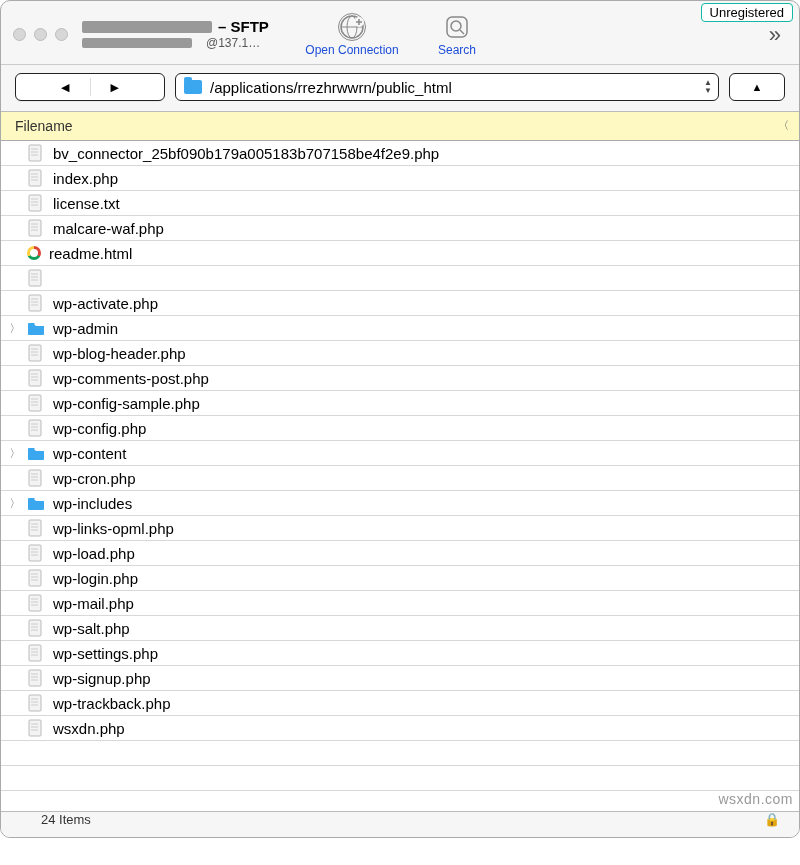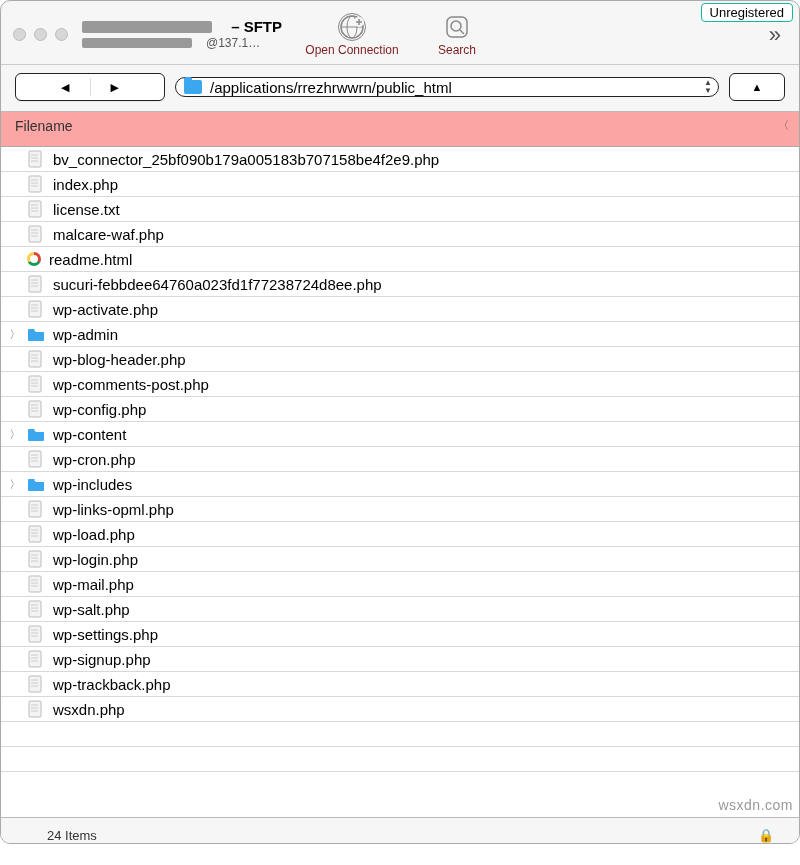--- a/index.html
+++ b/index.html
@@ -44,21 +44,20 @@
     flex: 0 0 auto;
     min-width: 200px;
     line-height: 1.2;
   }
   .titleinfo .line1 {
     display: flex;
     align-items: center;
     gap: 6px;
     font-weight: 600;
     font-size: 15px;
-    justify-content: space-between;
   }
   .titleinfo .redacted {
     background: #999;
     height: 12px;
     width: 130px;
     border-radius: 2px;
   }
   .titleinfo .line2 {
     display: flex;
     align-items: center;
@@ -67,21 +66,21 @@
     color: #555;
   }
   .titleinfo .line2 .redacted { width: 110px; height: 10px; }
   .toolbar-btn {
     display: flex;
     flex-direction: column;
     align-items: center;
     justify-content: center;
     gap: 2px;
     width: 120px;
-    color: #7f1d1d;
+    color: #1d4ed8;
     font-size: 12px;
   }
   .toolbar-btn .icon {
     width: 28px; height: 28px;
     display: flex; align-items: center; justify-content: center;
     border: 1.5px solid #888;
     border-radius: 50%;
     font-size: 14px;
     color: #666;
     position: relative;
@@ -122,24 +121,24 @@
     background: #fff;
     border: 1.2px solid #222;
     border-radius: 6px;
     font-size: 13px;
     box-shadow: 0 1px 0 rgba(0,0,0,0.05);
   }
   .navbtn .sep { width:1px; height:18px; background:#ddd; }
   .navbtn .arrow { font-size: 11px; }
   .pathfield {
     flex: 1;
-    height: 20px;
+    height: 28px;
     background: #fff;
     border: 1.2px solid #222;
-    border-radius: 11px;
+    border-radius: 6px;
     display: flex;
     align-items: center;
     gap: 8px;
     padding: 0 6px 0 8px;
     font-size: 15px;
   }
   .pathfield .folder-icon {
     width: 18px; height: 14px;
     background: #3aa7ef;
     border-radius: 2px;
@@ -162,23 +161,23 @@
   .upbtn {
     height: 28px; width: 56px;
     background: #fff;
     border: 1.2px solid #222;
     border-radius: 6px;
     display:flex;align-items:center;justify-content:center;
     font-size: 11px;
   }
   .columns {
     display: flex;
-    background: #fca5a5;
+    background: #fef9c3;
     border-bottom: 1px solid #aaa;
-    padding: 6px 10px 12px 14px;
+    padding: 6px 10px 6px 14px;
     font-size: 14px;
     color: #333;
   }
   .columns .col-sort {
     margin-left: auto;
     font-size: 11px;
     color: #555;
   }
   .filelist {
     background: #fff;
@@ -211,25 +210,25 @@
     border-radius:50%;
     background: conic-gradient(#db4437 0 120deg, #0f9d58 120deg 240deg, #ffcd40 240deg 360deg);
     width:14px;height:14px;
     position:relative;
   }
   .icon.chrome::after{
     content:"";position:absolute;inset:3px;border-radius:50%;background:#fff;
   }
   .statusbar {
     display: flex;
-    align-items: flex-end;
+    align-items: flex-start;
     height: 26px;
     background: #f6f6f6;
     border-top: 1px solid #bbb;
-    padding: 0 24px;
+    padding: 0 18px;
     font-size: 13px;
     color: #333;
   }
   .statusbar .lock {
     margin-left: auto;
     color: #888;
     font-size: 13px;
   }
   .watermark {
     position: absolute;
@@ -373,21 +372,20 @@
       <div class="row">
         <span class="disclose"></span>
         <span class="icon file">
           <svg width="16" height="18" viewBox="0 0 16 18">
             <rect class="pg" x="1" y="1" width="12" height="16" rx="1" fill="#f3f3f3" stroke="#bbb"></rect>
             <line x1="3" y1="5" x2="10" y2="5" stroke="#ccc"></line>
             <line x1="3" y1="8" x2="10" y2="8" stroke="#ccc"></line>
             <line x1="3" y1="11" x2="10" y2="11" stroke="#ccc"></line>
           </svg>
         </span>
-        <span>sucuri-febbdee64760a023fd1f77238724d8ee.php</span>
       </div>
       <div class="row">
         <span class="disclose"></span>
         <span class="icon file">
           <svg width="16" height="18" viewBox="0 0 16 18">
             <rect class="pg" x="1" y="1" width="12" height="16" rx="1" fill="#f3f3f3" stroke="#bbb"></rect>
             <line x1="3" y1="5" x2="10" y2="5" stroke="#ccc"></line>
             <line x1="3" y1="8" x2="10" y2="8" stroke="#ccc"></line>
             <line x1="3" y1="11" x2="10" y2="11" stroke="#ccc"></line>
           </svg>
@@ -431,20 +429,32 @@
       <div class="row">
         <span class="disclose"></span>
         <span class="icon file">
           <svg width="16" height="18" viewBox="0 0 16 18">
             <rect class="pg" x="1" y="1" width="12" height="16" rx="1" fill="#f3f3f3" stroke="#bbb"></rect>
             <line x1="3" y1="5" x2="10" y2="5" stroke="#ccc"></line>
             <line x1="3" y1="8" x2="10" y2="8" stroke="#ccc"></line>
             <line x1="3" y1="11" x2="10" y2="11" stroke="#ccc"></line>
           </svg>
         </span>
+        <span>wp-config-sample.php</span>
+      </div>
+      <div class="row">
+        <span class="disclose"></span>
+        <span class="icon file">
+          <svg width="16" height="18" viewBox="0 0 16 18">
+            <rect class="pg" x="1" y="1" width="12" height="16" rx="1" fill="#f3f3f3" stroke="#bbb"></rect>
+            <line x1="3" y1="5" x2="10" y2="5" stroke="#ccc"></line>
+            <line x1="3" y1="8" x2="10" y2="8" stroke="#ccc"></line>
+            <line x1="3" y1="11" x2="10" y2="11" stroke="#ccc"></line>
+          </svg>
+        </span>
         <span>wp-config.php</span>
       </div>
       <div class="row">
         <span class="disclose">〉</span>
         <span class="icon folder">
           <svg width="18" height="14" viewBox="0 0 18 14">
             <path class="fld" d="M1 3 h6 l2 2 h8 v8 a1 1 0 0 1 -1 1 H2 a1 1 0 0 1 -1 -1 Z" fill="#3aa7ef"></path>
             <path d="M1 3 a1 1 0 0 1 1 -1 h5 l1 1" fill="#3aa7ef"></path>
           </svg>
         </span>

